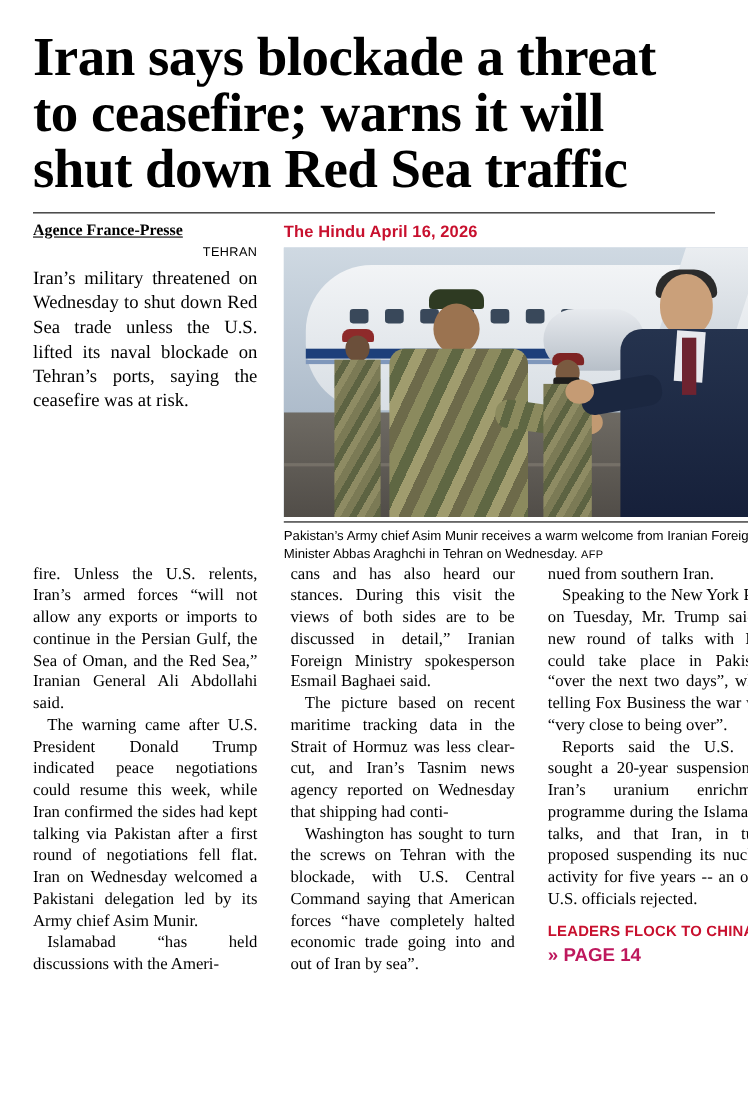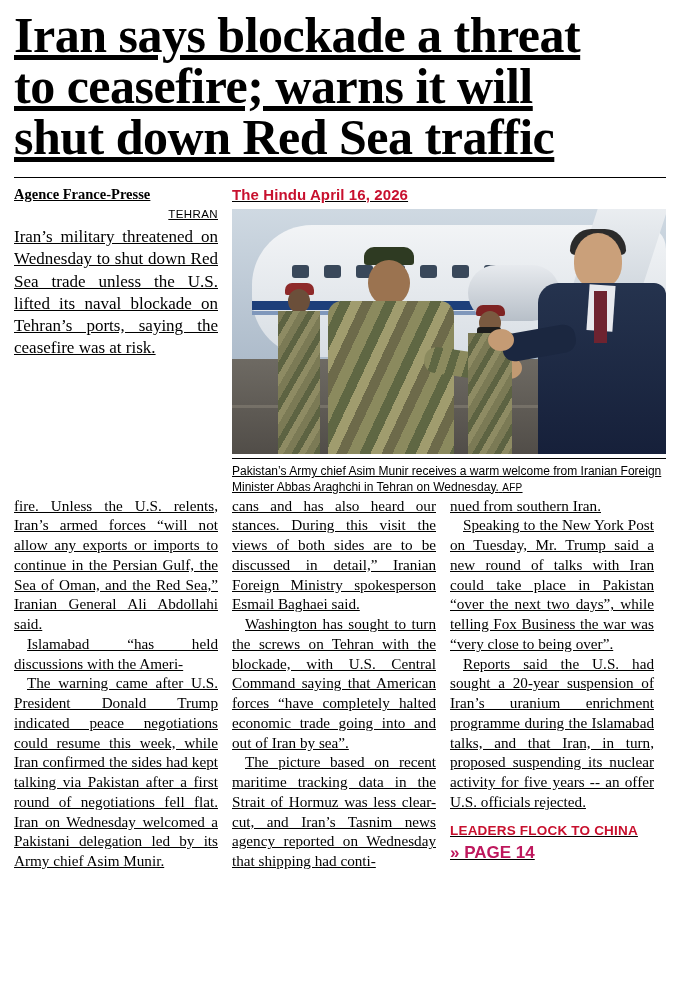--- a/index.html
+++ b/index.html
@@ -11,23 +11,22 @@
     width: 680px;
     height: 1006px;
     overflow: hidden;
     font-family: "Liberation Serif", serif;
     color: #000000;
   }
   .page {
     position: relative;
     width: 680px;
     height: 752px;
-    padding: 0;
+    padding: 16px;
     box-sizing: border-box;
-    text-decoration: underline;
   }
   .headline {
     font-family: "Liberation Serif", serif;
     font-weight: 700;
     font-size: 50px;
     line-height: 1.02;
     letter-spacing: -0.5px;
     padding: 10px 14px 0 14px;
     margin: 0;
     color: #000;
@@ -42,21 +41,21 @@
     height: 0;
   }
   .body-area {
     position: relative;
     padding: 0 14px;
     box-sizing: border-box;
   }
   
   .top-band {
     display: flex;
-    gap: 14px;
+    gap: 24px;
     margin-top: 8px;
   }
   .col-left-top {
     width: 204px;
     flex: 0 0 204px;
   }
   .byline {
     font-family: "Liberation Serif", serif;
     font-weight: 700;
     font-size: 14.5px;
@@ -111,21 +110,21 @@
     hyphens: auto;
     -webkit-hyphens: auto;
   }
   .lead-col p {
     margin: 0;
     text-indent: 13px;
   }
   .lead-col p.first { text-indent: 0; }
   .lower {
     display: flex;
-    gap: 14px;
+    gap: 30px;
     margin-top: 0;
   }
   .lower-col {
     width: 204px;
     flex: 0 0 204px;
     font-size: 15.2px;
     line-height: 1.30;
     text-align: justify;
     hyphens: auto;
     -webkit-hyphens: auto;
@@ -301,28 +300,28 @@
           <span>Pakistan’s Army chief Asim Munir receives a warm welcome from Iranian Foreign Minister Abbas Araghchi in Tehran on Wednesday.</span>
           <span class="credit">AFP</span>
         </div>
       </div>
     </div>
 
     <div class="lower">
 
       <div class="lower-col">
         <p class="first">fire. Unless the U.S. relents, Iran’s armed forces “will not allow any exports or imports to continue in the Persian Gulf, the Sea of Oman, and the Red Sea,” Iranian General Ali Abdollahi said.</p>
+        <p>The warning came after U.S. President Donald Trump indicated peace negotiations could resume this week, while Iran confirmed the sides had kept talking via Pakistan after a first round of negotiations fell flat. Iran on Wednesday welcomed a Pakistani delegation led by its Army chief Asim Munir.</p>
         <p>Islamabad “has held discussions with the Ameri-</p>
-        <p>The warning came after U.S. President Donald Trump indicated peace negotiations could resume this week, while Iran confirmed the sides had kept talking via Pakistan after a first round of negotiations fell flat. Iran on Wednesday welcomed a Pakistani delegation led by its Army chief Asim Munir.</p>
       </div>
 
       <div class="lower-col">
         <p class="first">cans and has also heard our stances. During this visit the views of both sides are to be discussed in detail,” Iranian Foreign Ministry spokesperson Esmail Baghaei said.</p>
+        <p>The picture based on recent maritime tracking data in the Strait of Hormuz was less clear-cut, and Iran’s Tasnim news agency reported on Wednesday that shipping had conti-</p>
         <p>Washington has sought to turn the screws on Tehran with the blockade, with U.S. Central Command saying that American forces “have completely halted economic trade going into and out of Iran by sea”.</p>
-        <p>The picture based on recent maritime tracking data in the Strait of Hormuz was less clear-cut, and Iran’s Tasnim news agency reported on Wednesday that shipping had conti-</p>
       </div>
 
       <div class="lower-col">
         <p class="first">nued from southern Iran.</p>
         <p>Speaking to the New York Post on Tuesday, Mr. Trump said a new round of talks with Iran could take place in Pakistan “over the next two days”, while telling Fox Business the war was “very close to being over”.</p>
         <p>Reports said the U.S. had sought a 20-year suspension of Iran’s uranium enrichment programme during the Islamabad talks, and that Iran, in turn, proposed suspending its nuclear activity for five years -- an offer U.S. officials rejected.</p>
         <div class="promo">
           <div class="promo-title">LEADERS FLOCK TO CHINA</div>
           <div class="promo-page">» PAGE 14</div>
         </div>

